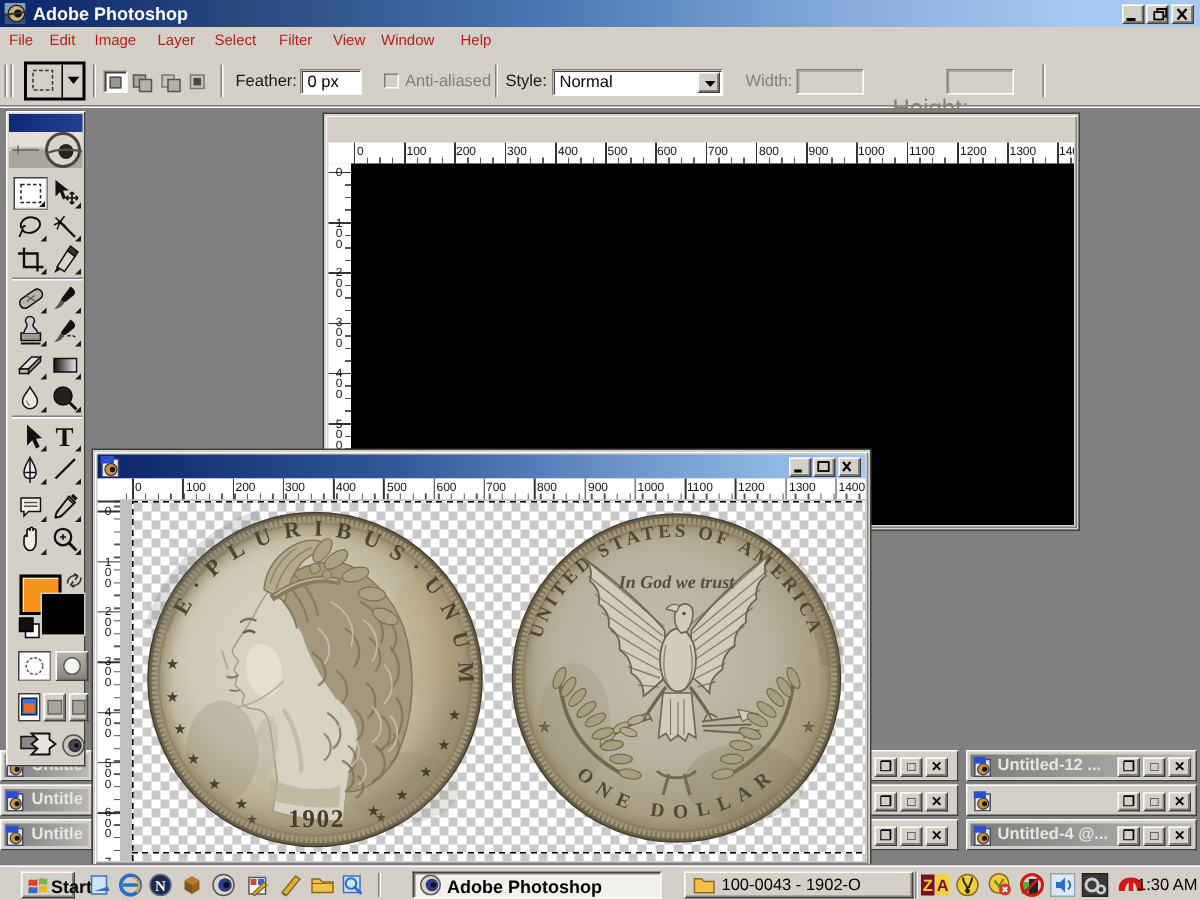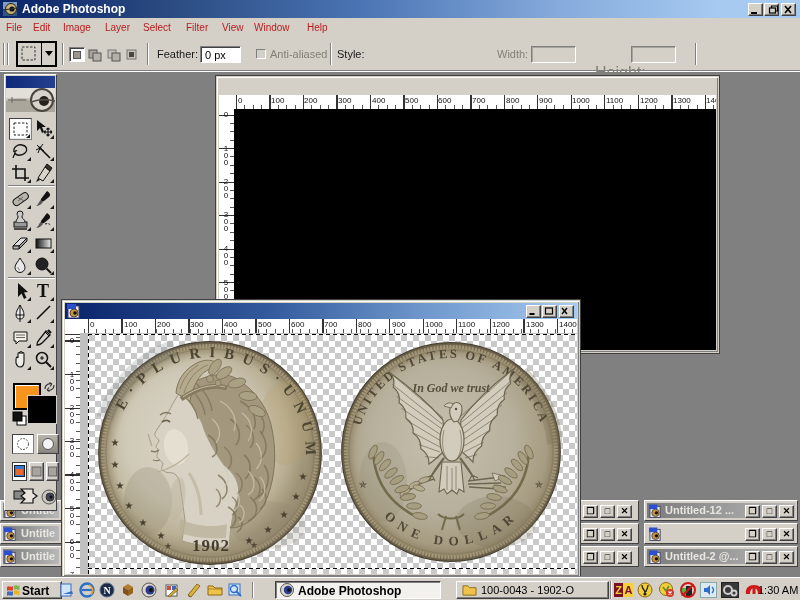--- a/index.html
+++ b/index.html
@@ -108,20 +108,28 @@
     <rect x="2" y="2" width="9" height="9" fill="#c6c2ba" stroke="#777"></rect>
     <rect x="4" y="4" width="5" height="5" fill="#4a463e"></rect>
   </svg>
   <div class="abs groove" style="left:147px;top:5px;height:22px"></div>
   <span class="abs" style="left:157px;top:10px;font-size:11px;color:#1a1a1a">Feather:</span>
   <div class="abs" style="left:200px;top:8px;width:41px;height:17px;background:#fff;border:1px solid #808080;border-right-color:#fff;border-bottom-color:#fff;box-shadow:inset 1px 1px 0 #404040;font-size:11px;padding:2px 0 0 4px">0 px</div>
   <div class="abs" style="left:256px;top:11px;width:10px;height:10px;background:#d4d0c8;border:1px solid #808080;border-right-color:#fff;border-bottom-color:#fff"></div>
   <span class="abs" style="left:270px;top:10px;font-size:11px;color:#827f76">Anti-aliased</span>
   <div class="abs groove" style="left:330px;top:5px;height:22px"></div>
   <span class="abs" style="left:337px;top:10px;font-size:11px;color:#1a1a1a">Style:</span>
+  <div class="abs" style="left:368px;top:8px;width:114px;height:18px;background:#fff;border:1px solid #808080;border-right-color:#fff;border-bottom-color:#fff;box-shadow:inset 1px 1px 0 #404040">
+    <span class="abs" style="left:4px;top:2px;font-size:11px">Normal</span>
+    <div class="abs btn3d" style="right:1px;top:1px;width:15px;height:14px">
+      <svg width="15" height="14">
+          <path d="M4 5 H11 L7.5 9 Z" fill="#000"></path>
+        </svg>
+    </div>
+  </div>
   <span class="abs" style="left:497px;top:10px;font-size:11px;color:#827f76">Width:</span>
   <div class="abs" style="left:531px;top:8px;width:45px;height:17px;background:#d4d0c8;border:1px solid #808080;border-right-color:#fff;border-bottom-color:#fff;box-shadow:inset 1px 1px 0 #a8a49c"></div>
   <span class="abs" style="left:595px;top:26px;font-size:16px;color:#827f76">Height:</span>
   <div class="abs" style="left:631px;top:8px;width:45px;height:17px;background:#d4d0c8;border:1px solid #808080;border-right-color:#fff;border-bottom-color:#fff;box-shadow:inset 1px 1px 0 #a8a49c"></div>
   <div class="abs groove" style="left:695px;top:5px;height:22px"></div>
 </div>
 
 <div class="abs win" id="win17" style="left:216px;top:76px;width:503px;height:277px;z-index:1">
 
   <div class="ruler" style="left:2px;top:18px;width:15px;height:14px"></div>
@@ -634,36 +642,36 @@
       <rect x="0" y="0" width="9" height="5" fill="#2b4fd0"></rect>
       <circle cx="7" cy="9" r="4" fill="#c8963c" stroke="#333" stroke-width="0.8"></circle>
       <circle cx="8" cy="9" r="1.8" fill="#111"></circle>
     </svg>
   <div class="mbtn" style="right:37px;top:4px">❐</div>
     <div class="mbtn" style="right:20px;top:4px">□</div>
     <div class="mbtn" style="right:3px;top:4px">✕</div>
 </div>
 <div class="abs minbar" style="left:644px;top:546px;width:154px;z-index:2">
   <div class="minttl">
-      <span class="t">Untitled-2 @...</span>
+      <span class="t">Untitled-4 @...</span>
     </div>
   <svg class="abs" style="left:4px;top:3px" width="13" height="14" viewBox="0 0 14 14">
       <rect x="1" y="2" width="11" height="12" fill="#e8e8f0" stroke="#446"></rect>
       <rect x="0" y="0" width="9" height="5" fill="#2b4fd0"></rect>
       <circle cx="7" cy="9" r="4" fill="#c8963c" stroke="#333" stroke-width="0.8"></circle>
       <circle cx="8" cy="9" r="1.8" fill="#111"></circle>
     </svg>
   <div class="mbtn" style="right:37px;top:4px">❐</div>
     <div class="mbtn" style="right:20px;top:4px">□</div>
     <div class="mbtn" style="right:3px;top:4px">✕</div>
 </div>
 
 <div class="abs" id="taskbar">
 
-  <div class="abs btn3d" style="left:2px;top:3px;width:60px;height:18px">
+  <div class="abs btn3d" style="left:14px;top:3px;width:36px;height:18px">
     <svg class="abs" style="left:3px;top:1px" width="14" height="14" viewBox="0 0 14 14">
       <path d="M1 4 C3 2 5 5 7 3 L7 7 C5 9 3 6 1 8 Z" fill="#e33e2b"></path>
       <path d="M8 3 C10 1 12 4 13.5 2.5 L13.5 6.5 C12 8 10 5 8 7 Z" fill="#7ab648"></path>
       <path d="M1 9 C3 7 5 10 7 8 L7 12 C5 14 3 11 1 13 Z" fill="#3a6ec4"></path>
       <path d="M8 8 C10 6 12 9 13.5 7.5 L13.5 11.5 C12 13 10 10 8 12 Z" fill="#f0b31f"></path>
     </svg>
     <span class="abs" style="left:19px;top:2px;font-size:12px;font-weight:bold">Start</span>
   </div>
 
   <svg class="abs" style="left:59px;top:4px" width="16" height="16" viewBox="0 0 16 16">

